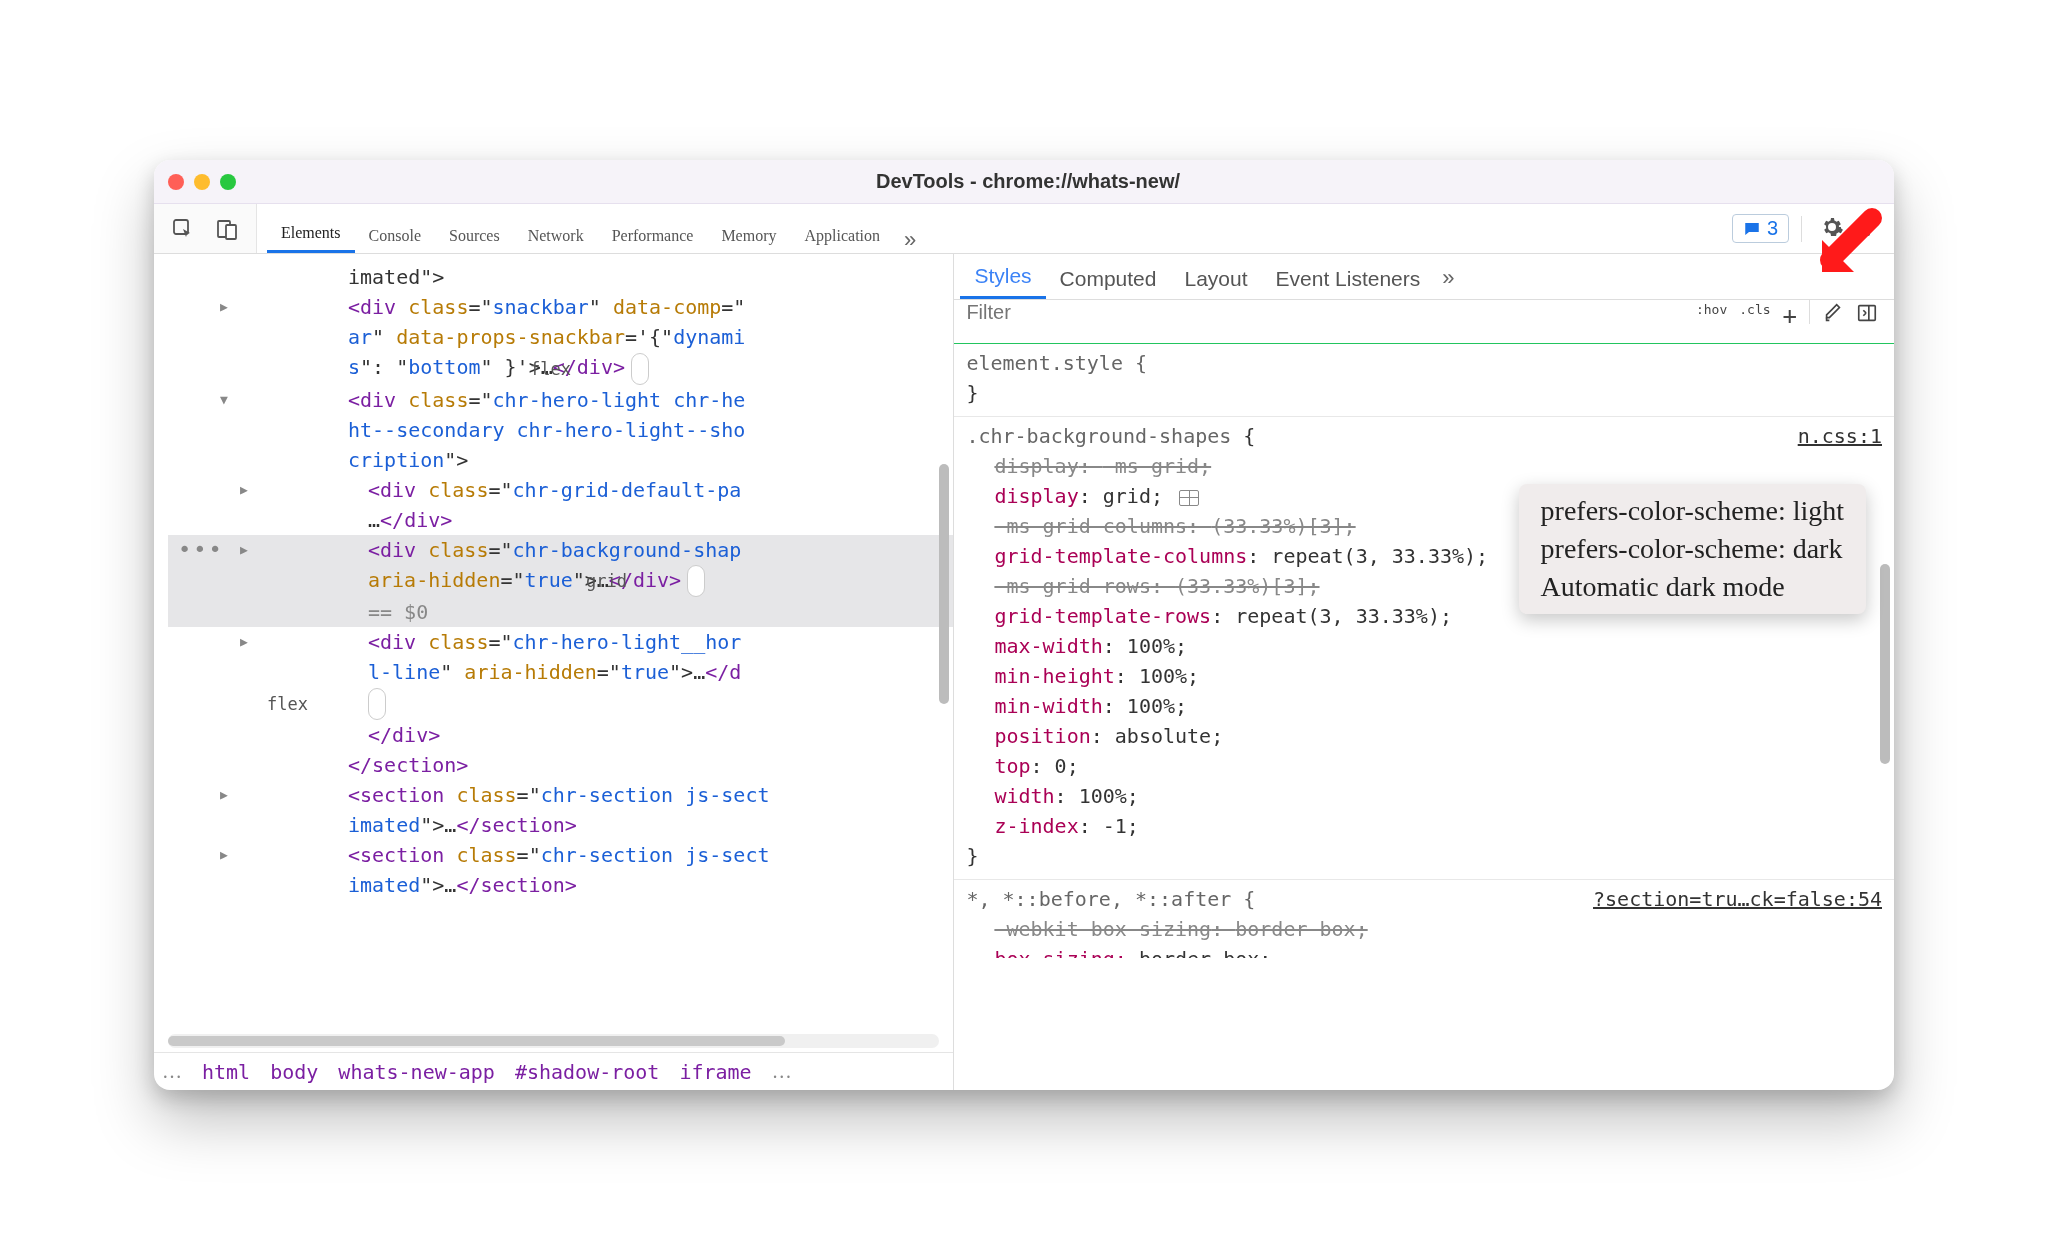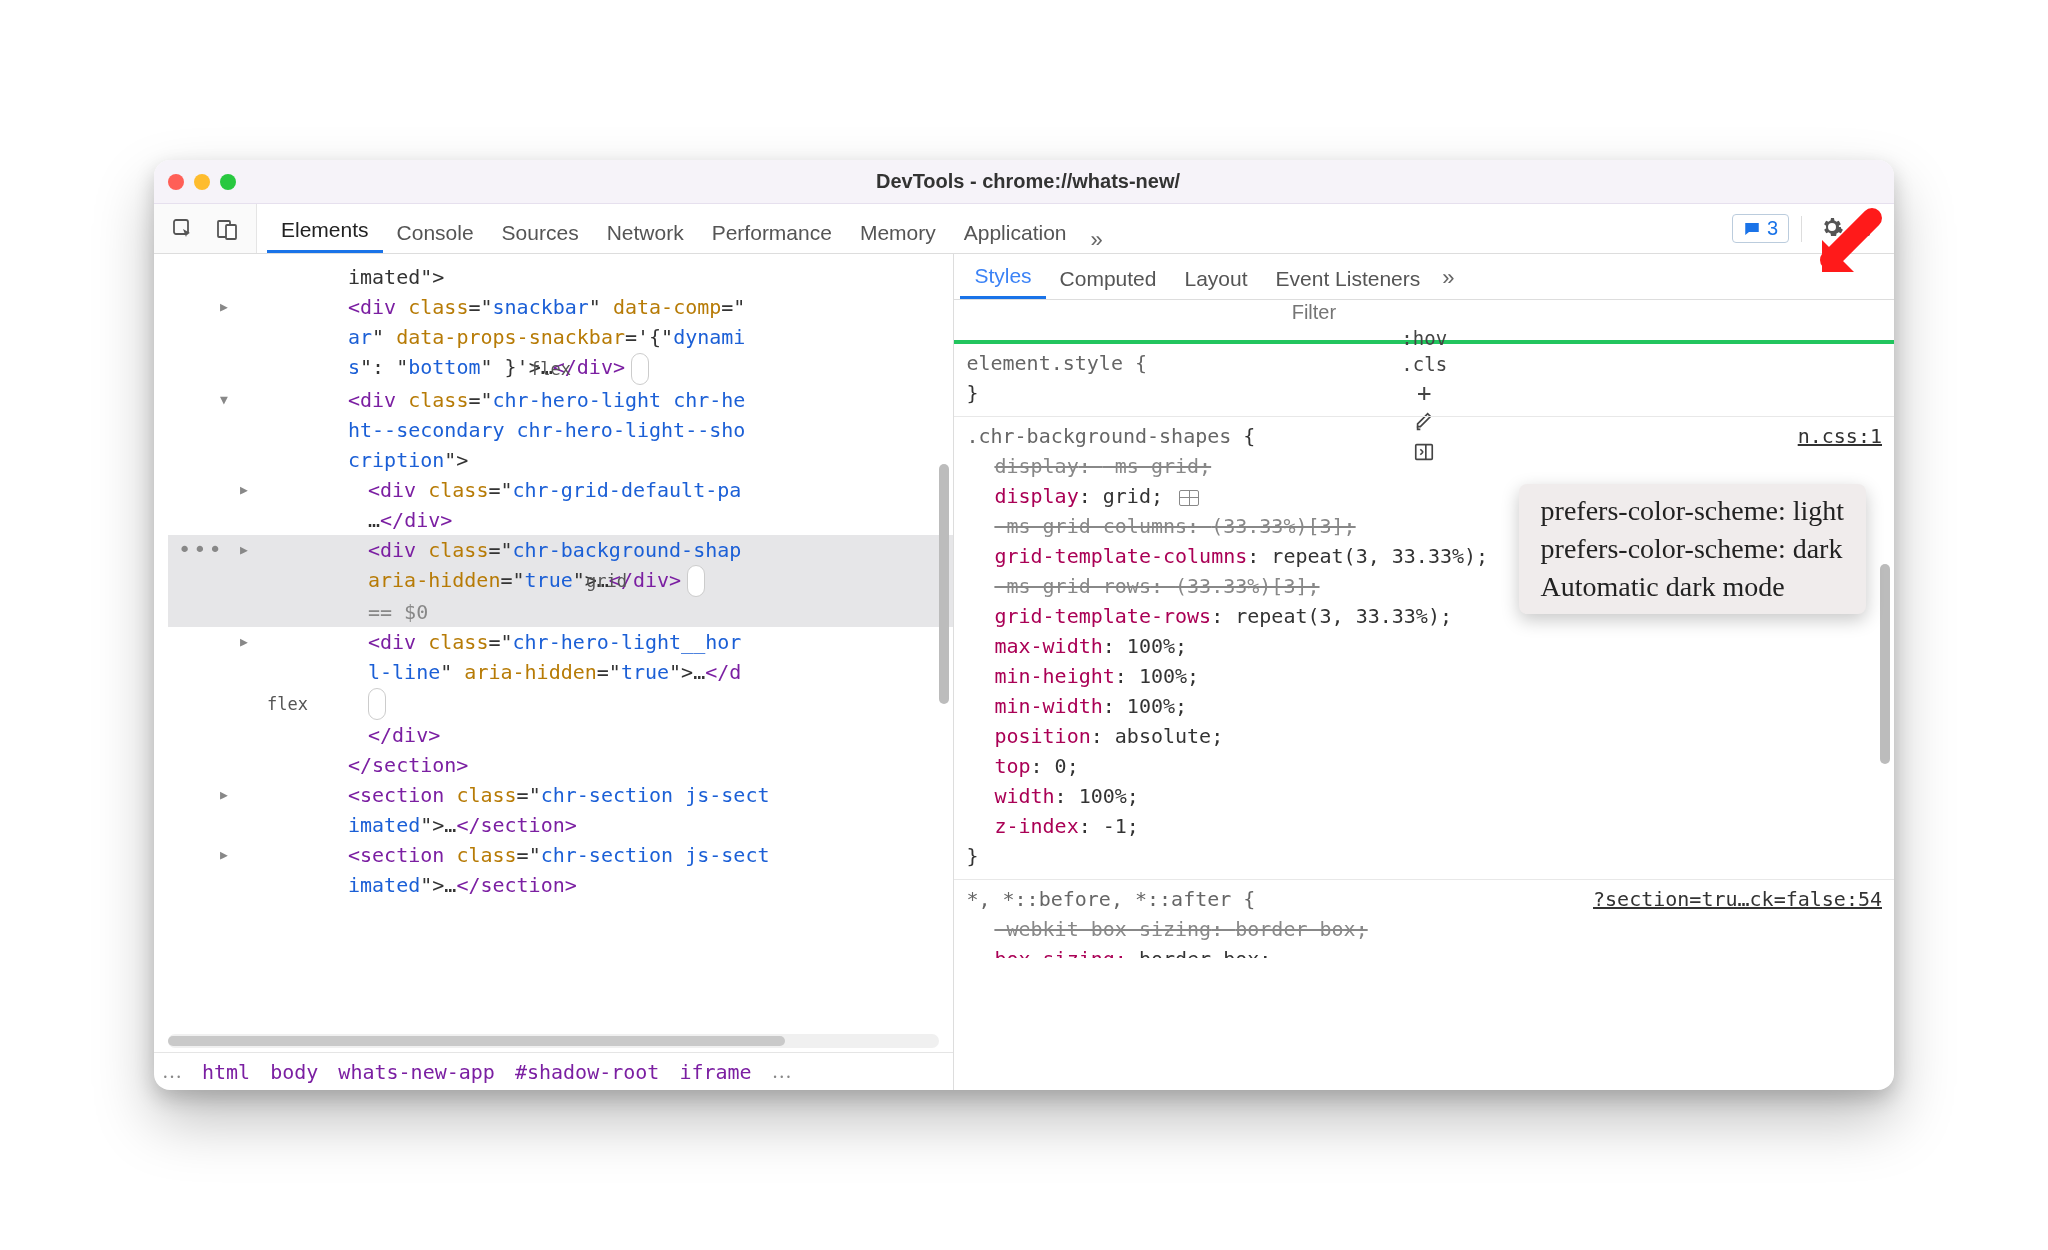--- a/index.html
+++ b/index.html
@@ -29,21 +29,21 @@
   .dot.red { background:#ff5f57; } .dot.yellow{ background:#febc2e; } .dot.green{ background:#28c840; }
   .titlebar-title { flex:1; text-align:center; font-weight:600; color:#333; font-size:20px; }
 
   .toolbar {
     height: 50px; display:flex; align-items:stretch; border-bottom:1px solid #ddd;
   }
   .tb-left { display:flex; align-items:center; gap:18px; padding:0 16px; border-right:1px solid #e5e5e5; background:#fafafa; }
   .tb-icon { width:26px; height:26px; display:flex; align-items:center; justify-content:center; color:#666; }
   .tb-icon svg { stroke:#555; fill:none; stroke-width:1.8; }
   .tabs { display:flex; flex:1; align-items:flex-end; padding-left:10px; }
-  .tab { padding: 10px 14px 8px; font-size:21px; color:#555; cursor:pointer; }
+  .tab { padding: 10px 14px 8px; font-size:16px; color:#555; cursor:pointer;font-family:Liberation Serif, serif; }
   .tab.active { color:#222; border-bottom:3px solid #1a73e8; font-weight:500; }
   .tb-right { display:flex; align-items:center; gap:8px; padding:0 16px 0 4px; }
   .msg-badge {
     display:flex; align-items:center; gap:6px; border:1px solid #bcd; border-radius:4px;
     padding:2px 10px; color:#1a73e8; font-size:20px;
   }
   .msg-badge svg { fill:#1a73e8; }
   .gear, .kebab { color:#555; padding:0 6px; cursor:pointer; }
   .more-chevrons { color:#666; font-size:22px; padding:0 10px; }
 
@@ -79,26 +79,25 @@
     font-family: ui-monospace, Menlo, monospace; font-size:20px; color:#7b1fa2;
     padding:0 8px; gap:20px; overflow:hidden;
   }
   .breadcrumbs .more { color:#888; font-family:-apple-system; }
 
   .right-pane { flex:1; display:flex; flex-direction:column; min-width:0; }
   .subtabs { display:flex; align-items:flex-end; border-bottom:1px solid #ddd; padding:0 6px; }
   .subtab { padding:10px 14px 8px; font-size:21px; color:#555; cursor:pointer;}
   .subtab.active { color:#3b82f6; border-bottom:3px solid #1a73e8; font-weight:500; }
   .filter-row {
-    display:flex; align-items:center; border-bottom:4px solid #22c55e; height:44px;
+    display:flex; align-items:flex-start; border-bottom:1px solid #22c55e; height:44px;
     padding:0 10px;
-    flex-direction:column;
   }
   .filter-input { flex:1; border:none; font-size:20px; color:#666; outline:none; }
-  .filter-btn { font-family: ui-monospace, Menlo, monospace; font-size:19px; color:#444; padding:2px 6px; border-radius:4px; cursor:pointer; }
+  .filter-btn { font-family: ui-monospace, Menlo, monospace; font-size:13px; color:#444; padding:2px 6px; border-radius:4px; cursor:pointer; }
   .filter-divider { width:1px; height:24px; background:#ddd; margin:0 6px; }
   .panel-toggle { padding:2px 6px; }
   .panel-toggle svg, .brush svg { stroke:#444; fill:none; stroke-width:1.8; }
   .brush { padding:2px 6px; }
 
   .styles-body {
     flex:1; overflow:hidden; position:relative;
     font-family: ui-monospace, Menlo, monospace; font-size:20px; line-height:30px;
     color:#333;
   }

